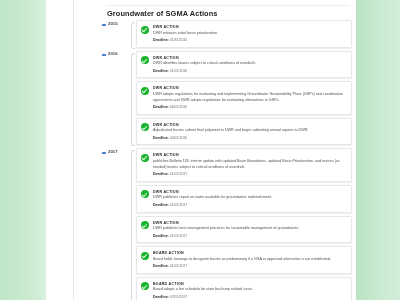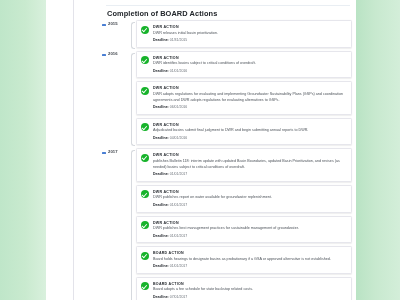--- a/index.html
+++ b/index.html
@@ -91,21 +91,21 @@
 
 <div id="root">
 
   <div class="edge-band edge-left"></div>
   <div class="edge-band edge-right"></div>
 
   <div class="page">
     <div class="gutter-rule"></div>
     <div class="top-rule"></div>
 
-    <div class="page-title">Completion of BOARD Actions</div>
+    <div class="page-title">Groundwater of SGMA Actions</div>
 
     <div class="timeline" id="timeline">
         <div class="year-group">
           <div class="year-col">
             <span class="year-dot"></span>
             <span class="year-label">2015</span>
             <span class="year-rail"></span>
           </div>
           <div class="bracket"></div>
           <div class="cards">

